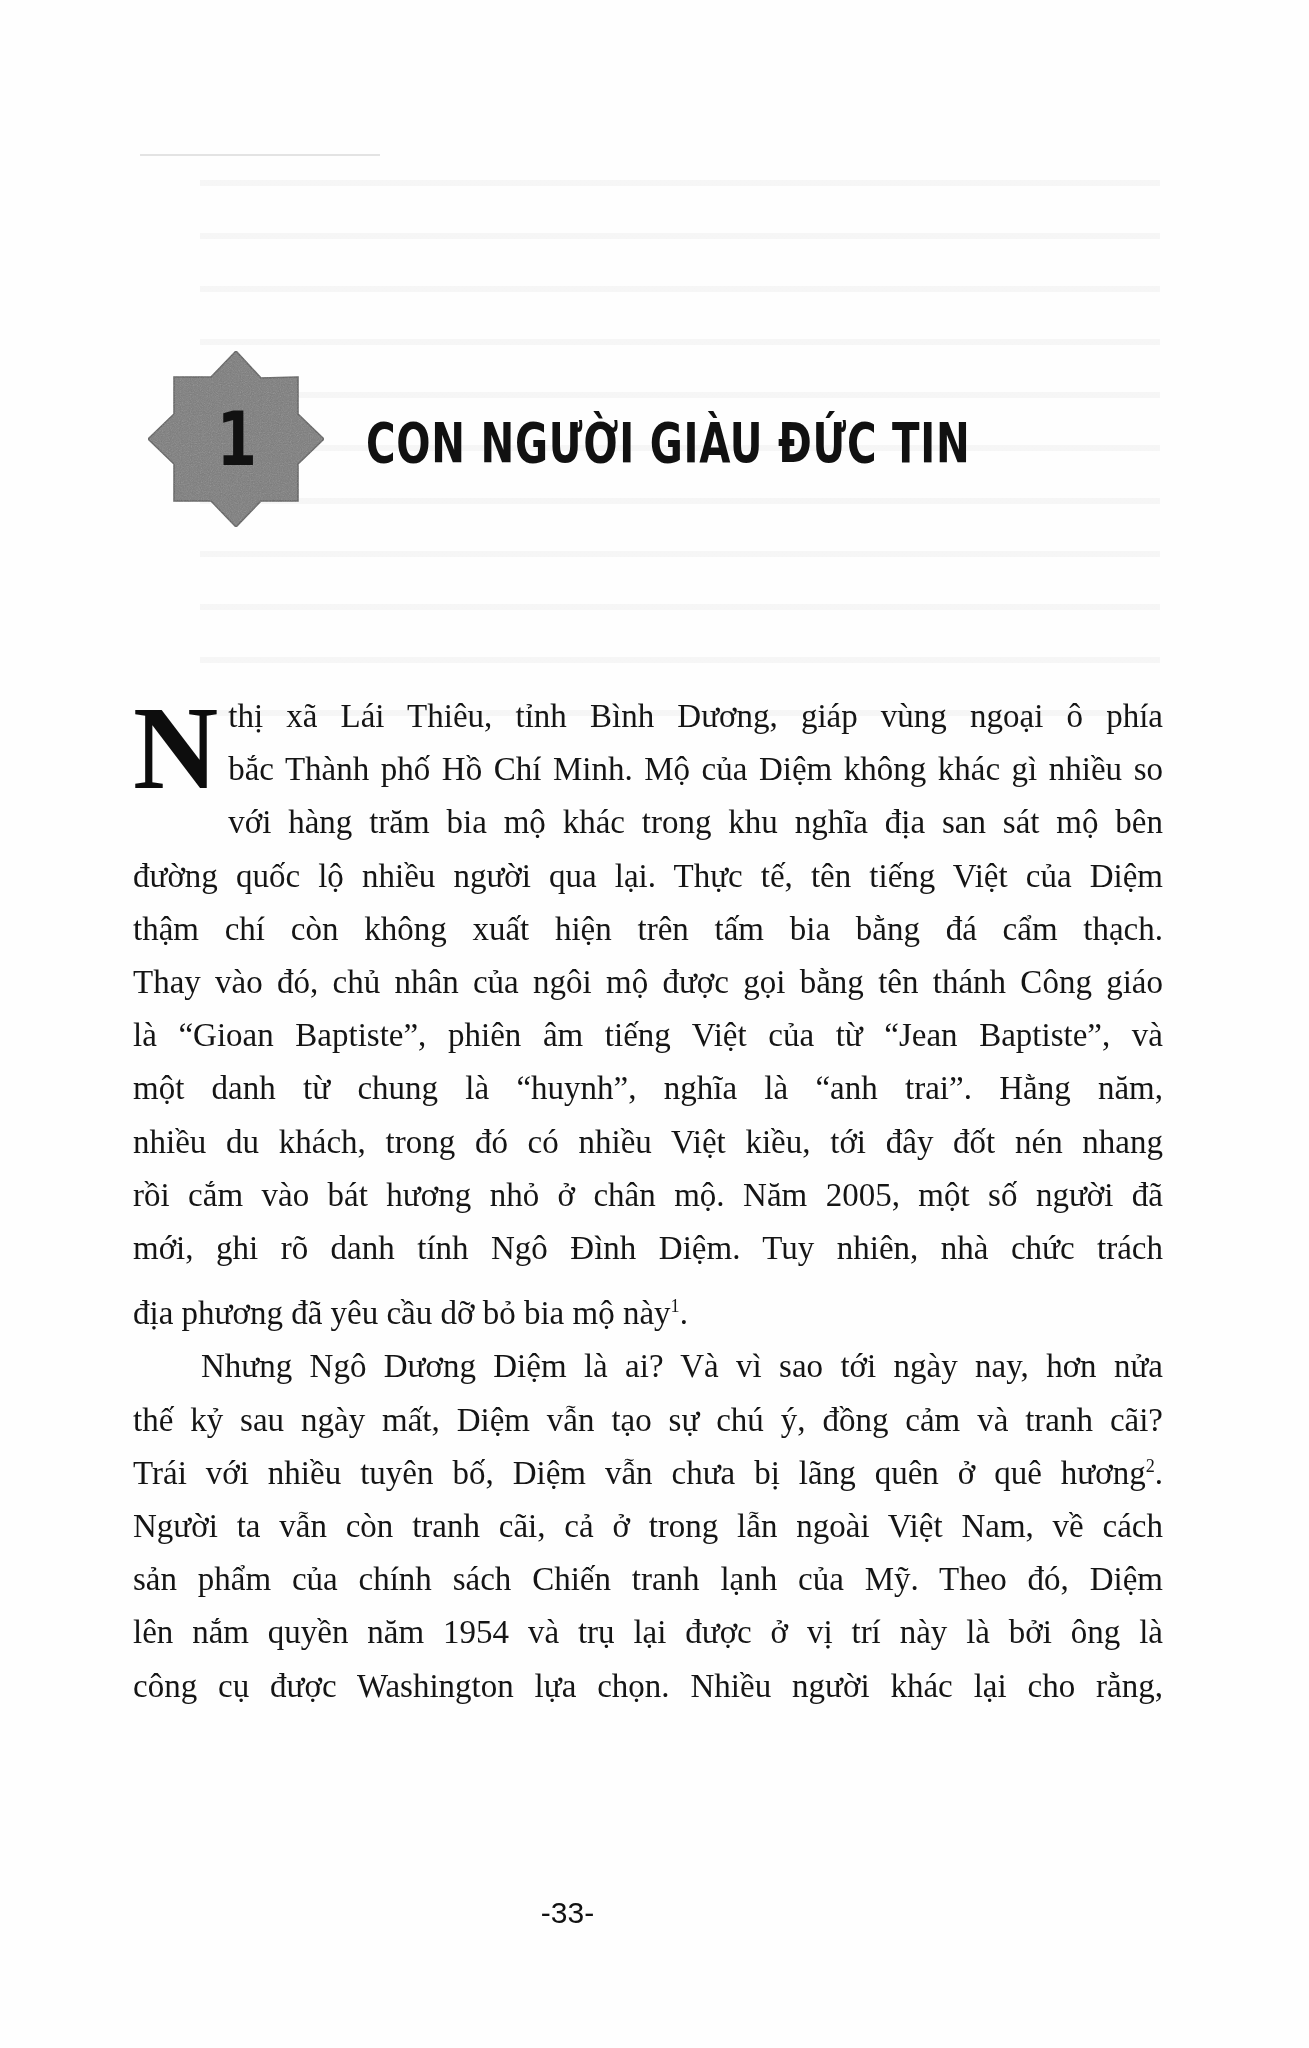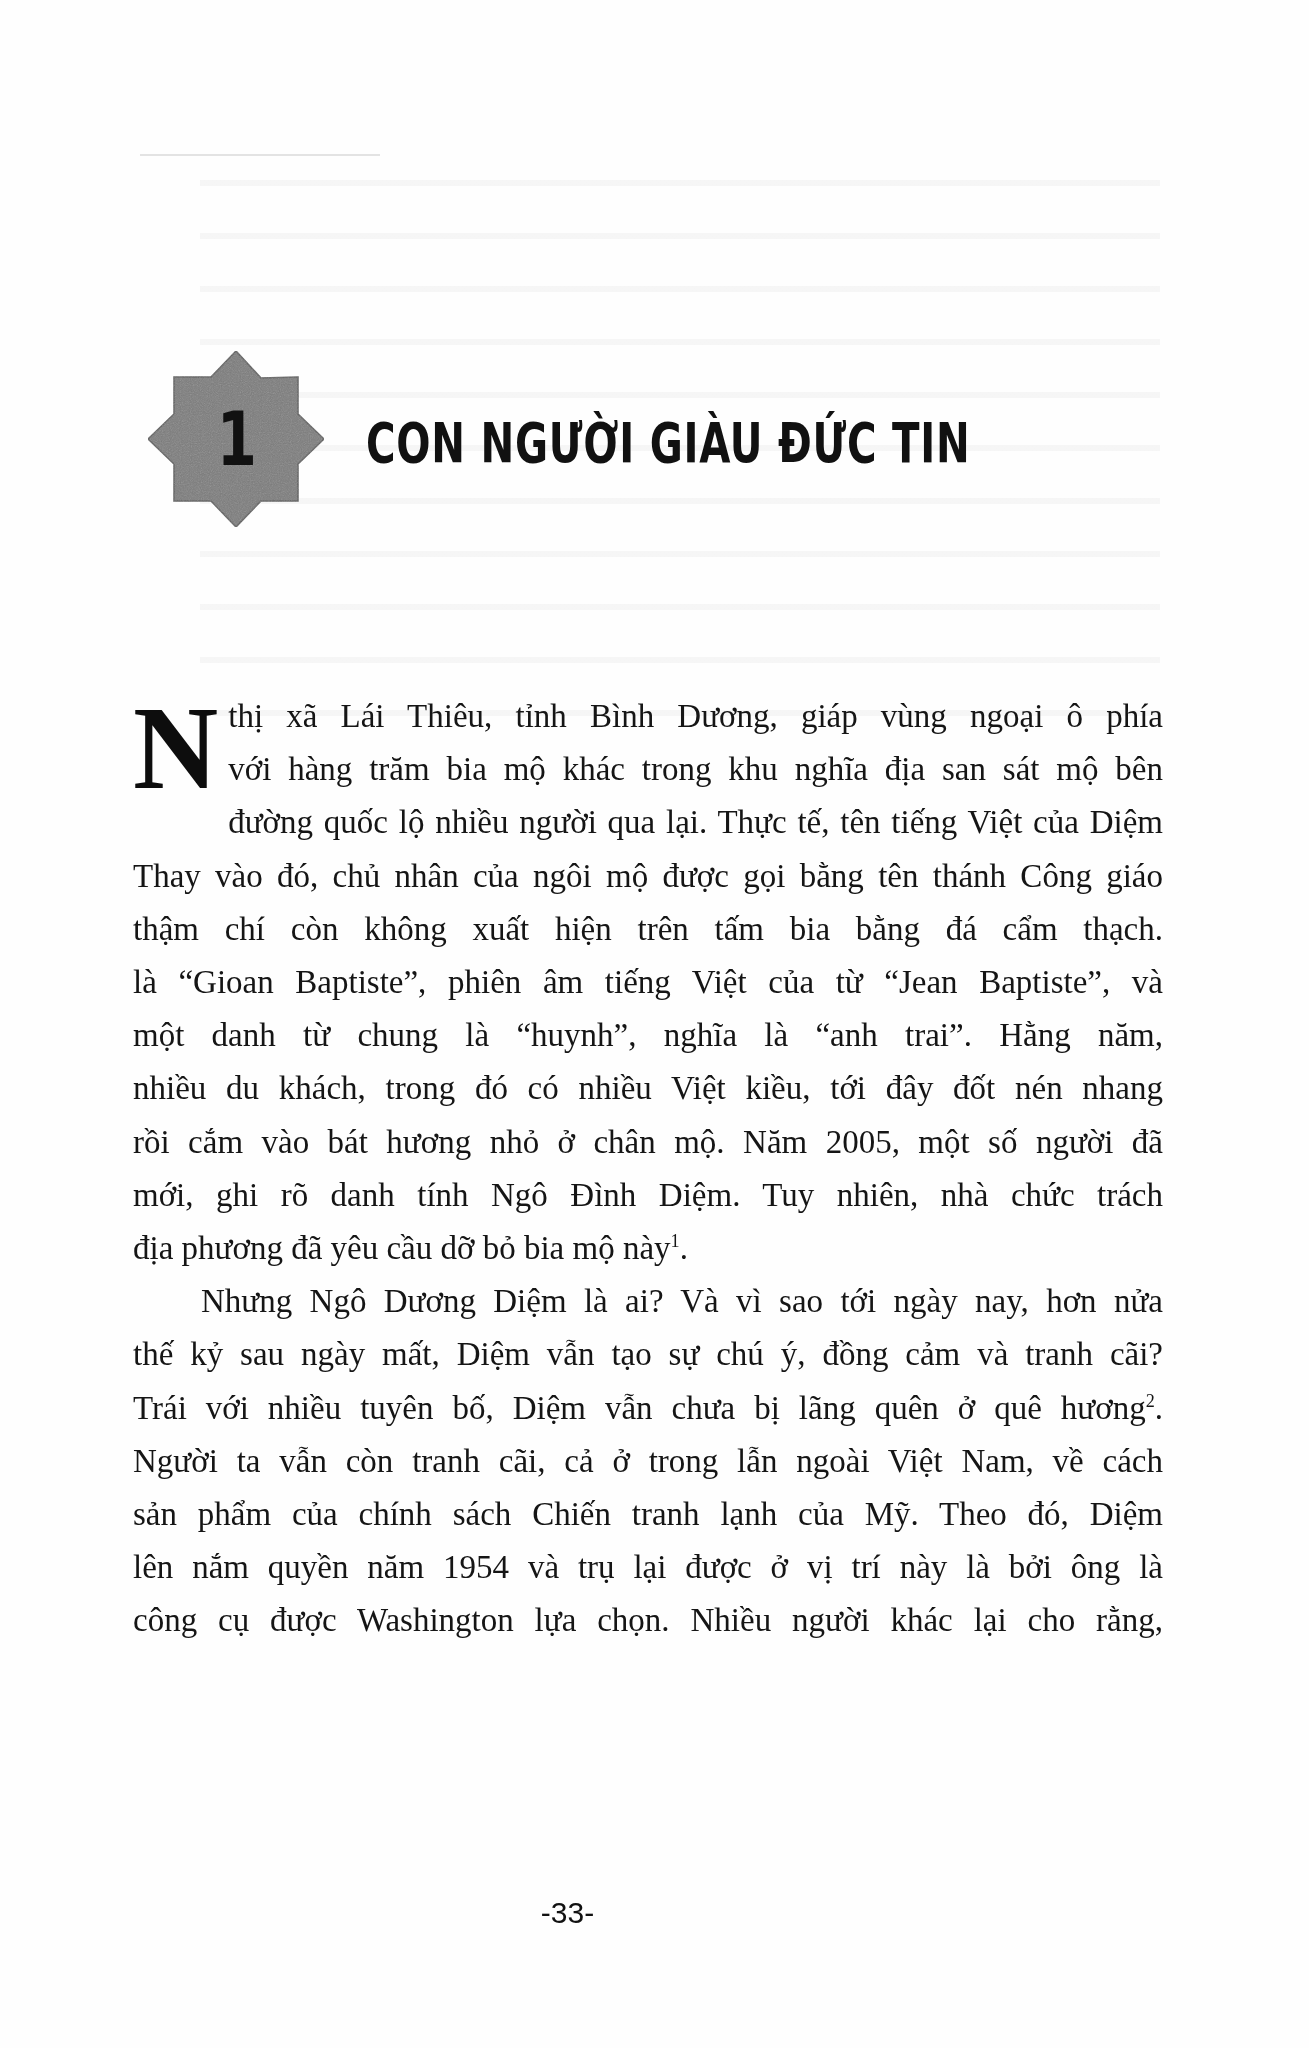--- a/index.html
+++ b/index.html
@@ -120,20 +120,21 @@
       vertical-align: super;
     }
     .line {
       display: block;
       white-space: nowrap;
       text-align: justify;
       text-align-last: justify;
     }
     .line.last {
       text-align-last: left;
+      margin-top: 12px;
     }
     .folio {
       position: absolute;
       left: 0;
       width: 1135px;
       top: 1896px;
       text-align: center;
       font-family: "Liberation Sans", "DejaVu Sans", sans-serif;
       font-size: 30px;
       color: #111;
@@ -168,24 +169,25 @@
       </svg>
       <div class="star-num">1</div>
     </div>
     <div class="chapter-title">CON NGƯỜI GIÀU ĐỨC TIN</div>
   </div>
 
   <div class="body">
     <p class="para">
       <span class="dropcap">N</span>
       <span class="line">thị xã Lái Thiêu, tỉnh Bình Dương, giáp vùng ngoại ô phía</span>
+      <span class="line">bắc Thành phố Hồ Chí Minh. Mộ của Diệm không khác gì nhiều so</span>
       <span class="line">với hàng trăm bia mộ khác trong khu nghĩa địa san sát mộ bên</span>
       <span class="line">đường quốc lộ nhiều người qua lại. Thực tế, tên tiếng Việt của Diệm</span>
+      <span class="line">thậm chí còn không xuất hiện trên tấm bia bằng đá cẩm thạch.</span>
       <span class="line">Thay vào đó, chủ nhân của ngôi mộ được gọi bằng tên thánh Công giáo</span>
-      <span class="line">thậm chí còn không xuất hiện trên tấm bia bằng đá cẩm thạch.</span>
       <span class="line">là “Gioan Baptiste”, phiên âm tiếng Việt của từ “Jean Baptiste”, và</span>
       <span class="line">một danh từ chung là “huynh”, nghĩa là “anh trai”. Hằng năm,</span>
       <span class="line">nhiều du khách, trong đó có nhiều Việt kiều, tới đây đốt nén nhang</span>
       <span class="line">rồi cắm vào bát hương nhỏ ở chân mộ. Năm 2005, một số người đã</span>
       <span class="line">mới, ghi rõ danh tính Ngô Đình Diệm. Tuy nhiên, nhà chức trách</span>
       <span class="line last"><span>địa phương đã yêu cầu dỡ bỏ bia mộ này</span><sup>1</sup><span>.</span></span>
     </p>
     <p class="para" style="text-indent:0;">
       <span class="line" style="padding-left:68px;">Nhưng Ngô Dương Diệm là ai? Và vì sao tới ngày nay, hơn nửa</span>
       <span class="line">thế kỷ sau ngày mất, Diệm vẫn tạo sự chú ý, đồng cảm và tranh cãi?</span>

